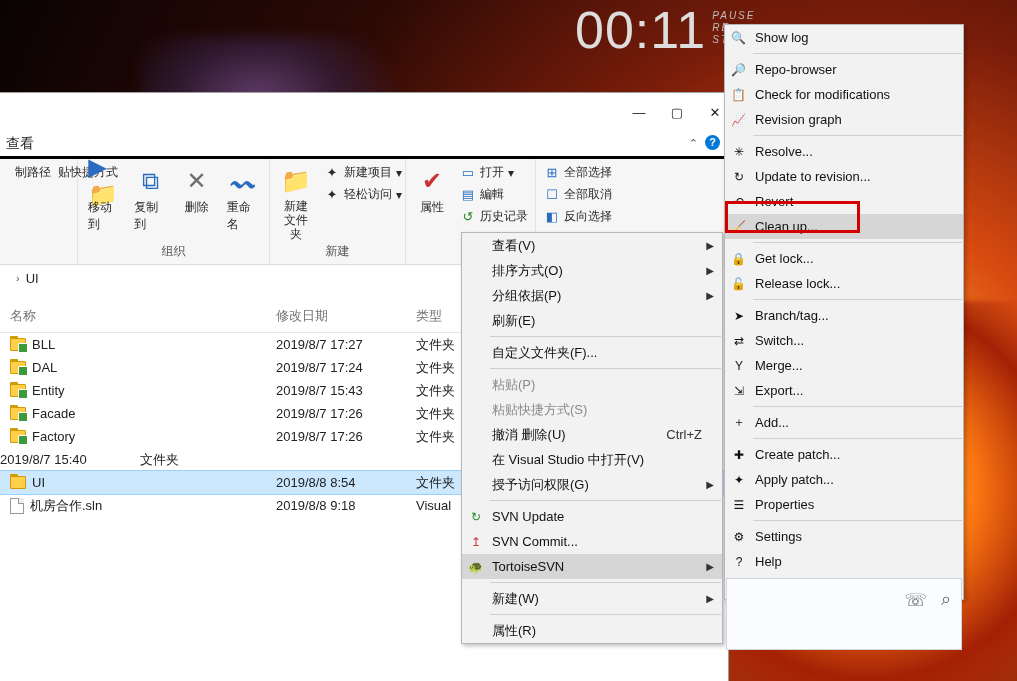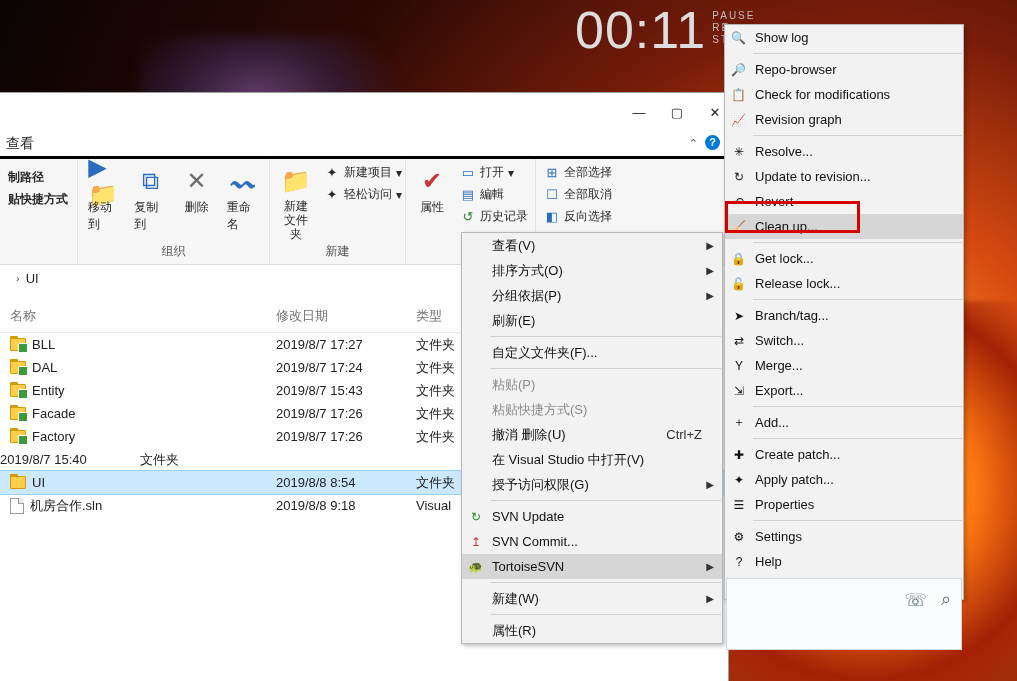--- a/index.html
+++ b/index.html
@@ -5,21 +5,21 @@
   * { box-sizing: border-box; font-family: "Microsoft YaHei", "Segoe UI", sans-serif; }
   body { margin: 0; width: 1017px; height: 681px; overflow: hidden; background: #000; position: relative; }
 
   .desktop-bg { position: absolute; inset: 0; background: radial-gradient(circle at 85% 60%, #ffae34 0%, #d94b10 20%, #7a1d0a 40%, #2c0a05 65%, #0a0303 100%); }
   .desktop-bg::before { content:""; position:absolute; left:5%; top:35%; width:260px; height:260px; background: radial-gradient(circle at 40% 40%, #ffb347 0%, #e2430b 40%, rgba(0,0,0,0) 72%); filter: blur(4px); }
   .desktop-bg::after { content:""; position:absolute; right:-40px; bottom:-40px; width:420px; height:420px; background: radial-gradient(circle at 55% 45%, #ffd489 0%, #ff7a12 32%, #a32006 58%, rgba(0,0,0,0) 75%); filter: blur(2px); }
   .nebula-patch { position:absolute; left:140px; top:36px; width:260px; height:160px; background: radial-gradient(ellipse at 45% 40%, rgba(118,79,142,0.75) 0%, rgba(60,40,83,0.55) 40%, rgba(0,0,0,0) 72%); filter: blur(6px); }
 
   .rainmeter { position: absolute; top: 0; left: 575px; color: #ddd; font-family: "Segoe UI Light", sans-serif; display:flex; align-items:flex-start; }
   .clock { font-size: 52px; font-weight: 200; letter-spacing: 1px; }
-  .rm-labels { font-size:10px; letter-spacing:2px; margin-left:6px; margin-top:10px; line-height:12px; color:#bdbdbd; }
+  .rm-labels { font-size:10px; letter-spacing:2px; margin-left:6px; margin-top:10px; line-height:12px; color:#bdbdbd;font-style:italic; }
 
   .explorer { position: absolute; left: 0; top: 93px; width: 728px; height: 588px; background: #fff; box-shadow: 0 0 0 1px #9e9e9e; }
   .titlebar-ctrls { position: absolute; right: 6px; top: 12px; display: flex; gap: 24px; font-size: 13px; color: #222; }
   .titlebar-ctrls span { width: 14px; text-align: center; }
 
   .tab-area { position:absolute; top:40px; left:0; right:0; height:26px; border-bottom:3px solid #000000; }
   .tab-label { position:absolute; left:6px; top:2px; font-size:14px; color:#222; }
   .tab-toggle { position:absolute; right:30px; top:4px; font-size:11px; color:#555; }
   .tab-help  { position:absolute; right:8px; top:2px; width:15px; height:15px; border-radius:50%; background:#0078d7; color:#fff; font-size:11px; line-height:15px; text-align:center; font-weight:bold; }
 
@@ -96,21 +96,21 @@
   </div>
 
   <div class="tab-area">
     <div class="tab-label">查看</div>
     <div class="tab-toggle">⌃</div>
     <div class="tab-help">?</div>
   </div>
 
   <div class="ribbon">
     <div class="ribbon-group" style="width:78px;">
-      <div class="rg-row" style="flex-direction:column; gap:3px;font-weight:bold;">
+      <div class="rg-row" style="flex-direction:row; gap:3px;">
         <div class="small-line">
             <span></span>
           </div>
         <div class="small-line">
             <span>制路径</span>
           </div>
         <div class="small-line">
             <span>贴快捷方式</span>
           </div>
       </div>

